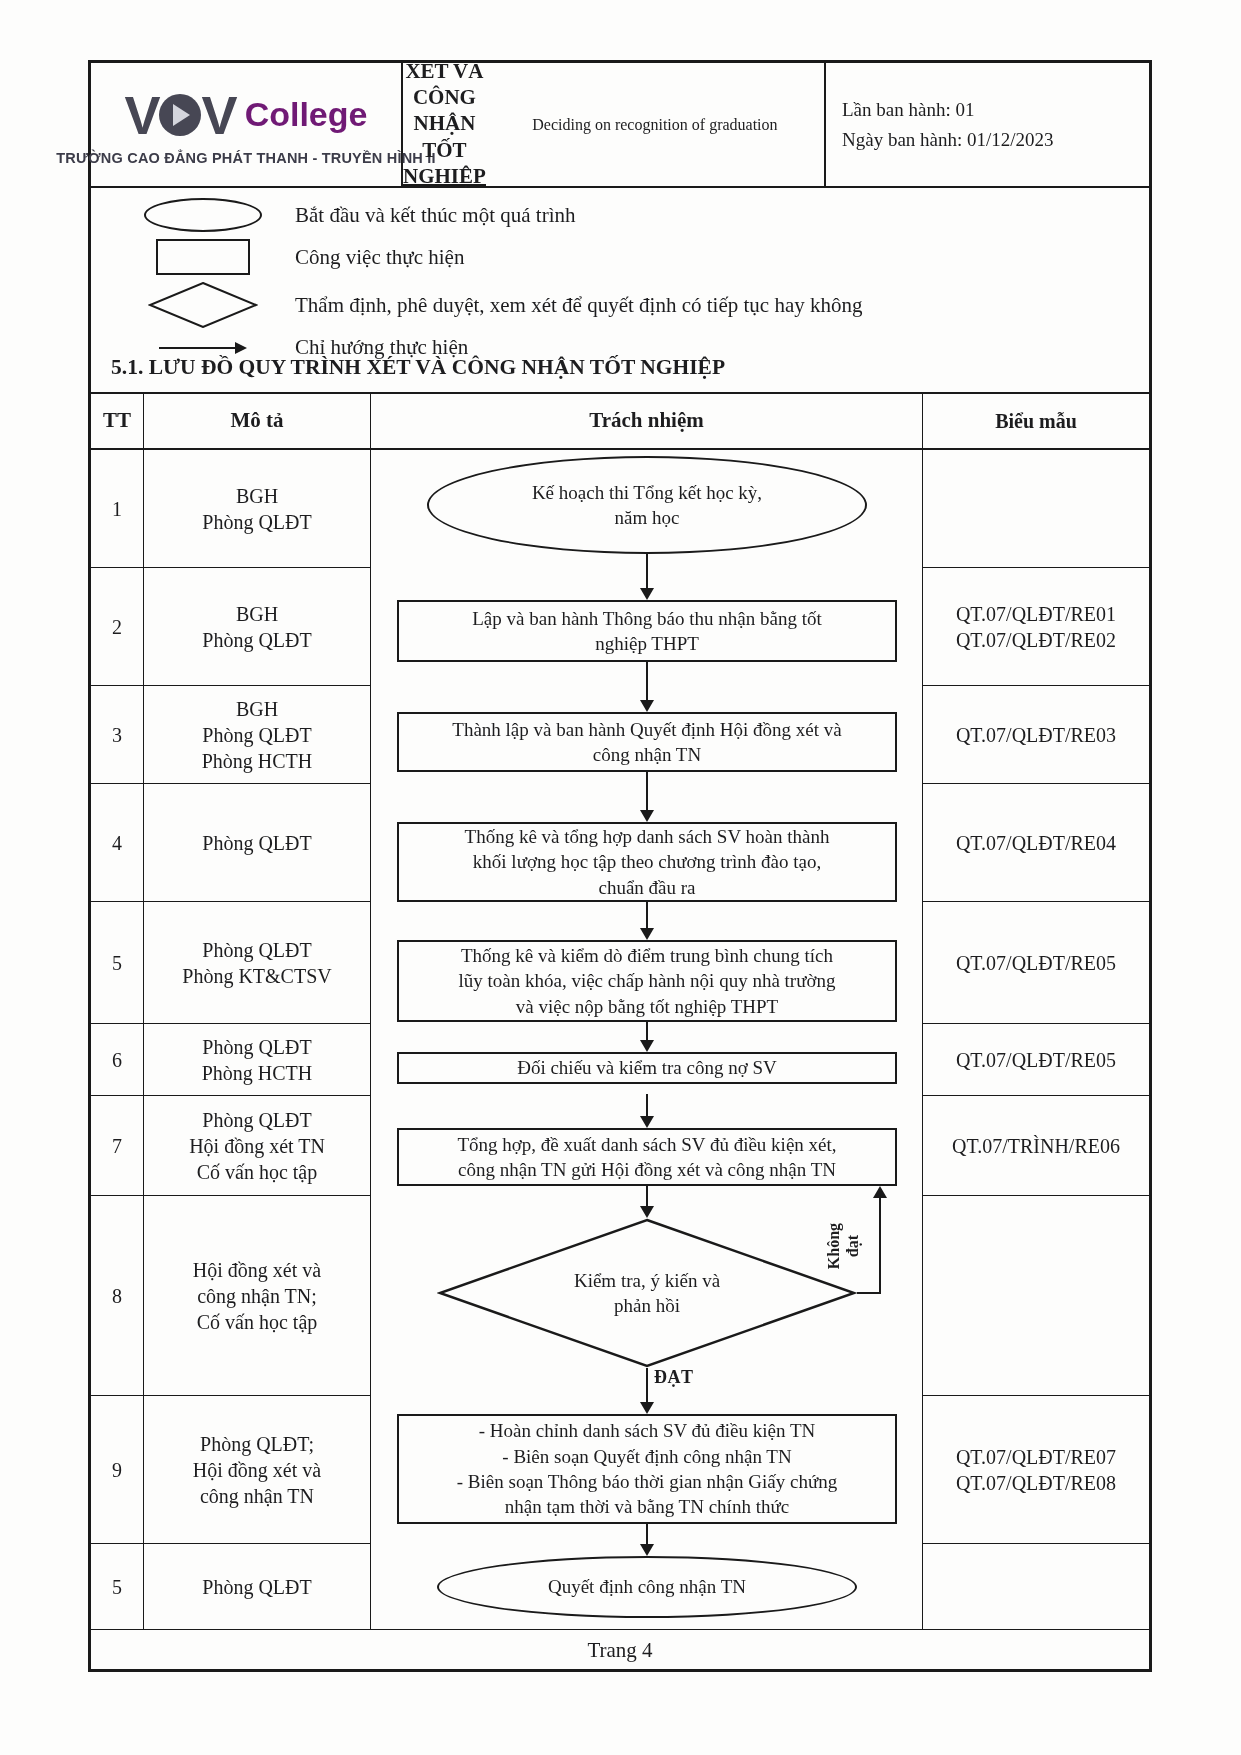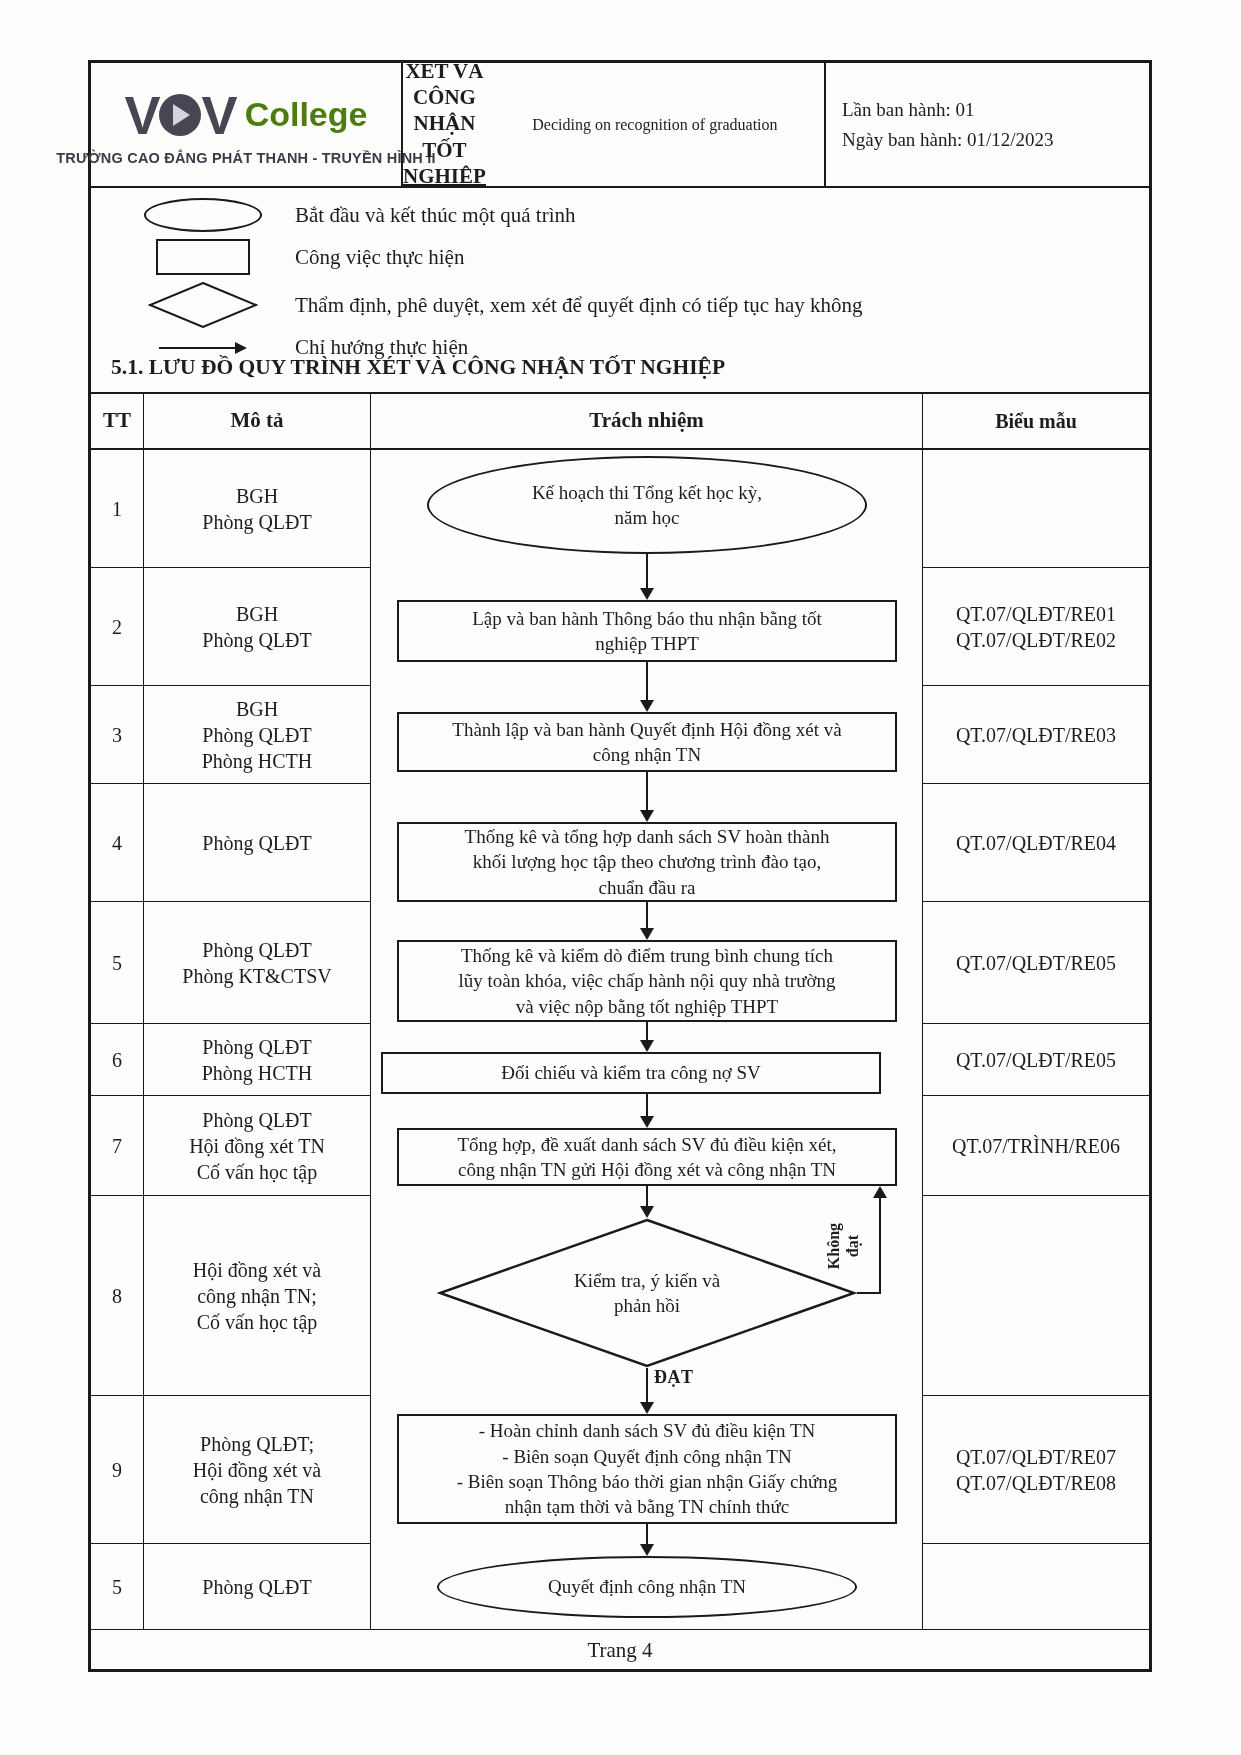--- a/index.html
+++ b/index.html
@@ -8,21 +8,21 @@
   .page { position:absolute; inset:0; background:#fdfdfc; }
   .sheet { position:absolute; left:88px; top:60px; width:1064px; height:1612px; border:3px solid #1a1a1a; background:#fdfdfc; display:flex; flex-direction:column; }
 
   
   .band { height:125px; border-bottom:2px solid #1a1a1a; display:flex; flex-shrink:0; }
   .band-logo { width:312px; border-right:2px solid #1a1a1a; display:flex; flex-direction:column; align-items:center; justify-content:center; padding-top:4px; }
   .logo-row { display:flex; align-items:center; font-family:"Liberation Sans", sans-serif; color:#474754; }
   .vov { font-size:54px; font-weight:800; letter-spacing:-3px; line-height:1; display:flex; align-items:center; }
   .vov-o { display:inline-block; width:42px; height:42px; background:#474754; border-radius:50%; position:relative; margin:0 1px; }
   .vov-o .play { position:absolute; left:14px; top:10px; width:0; height:0; border-top:11px solid transparent; border-bottom:11px solid transparent; border-left:17px solid #d4d5dc; }
-  .college { font-size:34px; font-weight:700; margin-left:10px; color:#4d7c0f; }
+  .college { font-size:34px; font-weight:700; margin-left:10px; color:#701a75; }
   .tagline { font-family:"Liberation Sans", sans-serif; font-size:14.5px; font-weight:700; color:#3c3c49; margin-top:8px; letter-spacing:.2px; white-space:nowrap; }
   .band-title { width:423px; border-right:2px solid #1a1a1a; display:flex; flex-direction:row; }
   .band-title .vi { flex:0 0 72px; border-bottom:2px solid #1a1a1a; display:flex; flex-direction:column; align-items:center; justify-content:center; font-weight:700; font-size:21px; line-height:1.25; text-align:center; }
   .band-title .en { flex:1; display:flex; align-items:center; justify-content:center; font-size:16px; }
   .band-issue { flex:1; display:flex; flex-direction:column; justify-content:center; padding-left:16px; gap:8px; font-size:19px; }
 
   
   .legend { padding:10px 0 0 48px; display:flex; flex-direction:column; gap:7px; flex-shrink:0; height:158px; }
   .legend-item { display:flex; align-items:center; }
   .sym { width:128px; display:flex; justify-content:center; flex-shrink:0; }
@@ -207,21 +207,21 @@
 chuẩn đầu ra</div>
           <div class="vline" style="top:452px;height:28px"></div>
             <div class="ahead-down" style="top:478px"></div>
 
           <div class="shape sh-rect" style="left:26px;top:490px;width:500px;height:82px">Thống kê và kiểm dò điểm trung bình chung tích
 lũy toàn khóa, việc chấp hành nội quy nhà trường
 và việc nộp bằng tốt nghiệp THPT</div>
           <div class="vline" style="top:572px;height:20px"></div>
             <div class="ahead-down" style="top:590px"></div>
 
-          <div class="shape sh-rect" style="left:10px;top:602px;width:500px;height:42px">Đối chiếu và kiểm tra công nợ SV</div>
+          <div class="shape sh-rect" style="left:26px;top:602px;width:500px;height:32px">Đối chiếu và kiểm tra công nợ SV</div>
           <div class="vline" style="top:644px;height:24px"></div>
             <div class="ahead-down" style="top:666px"></div>
 
           <div class="shape sh-rect" style="left:26px;top:678px;width:500px;height:58px">Tổng hợp, đề xuất danh sách SV đủ điều kiện xét,
 công nhận TN gửi Hội đồng xét và công nhận TN</div>
           <div class="vline" style="top:736px;height:22px"></div>
             <div class="ahead-down" style="top:756px"></div>
 
           <div class="diamond-box">
             <svg viewBox="0 0 420 150">

